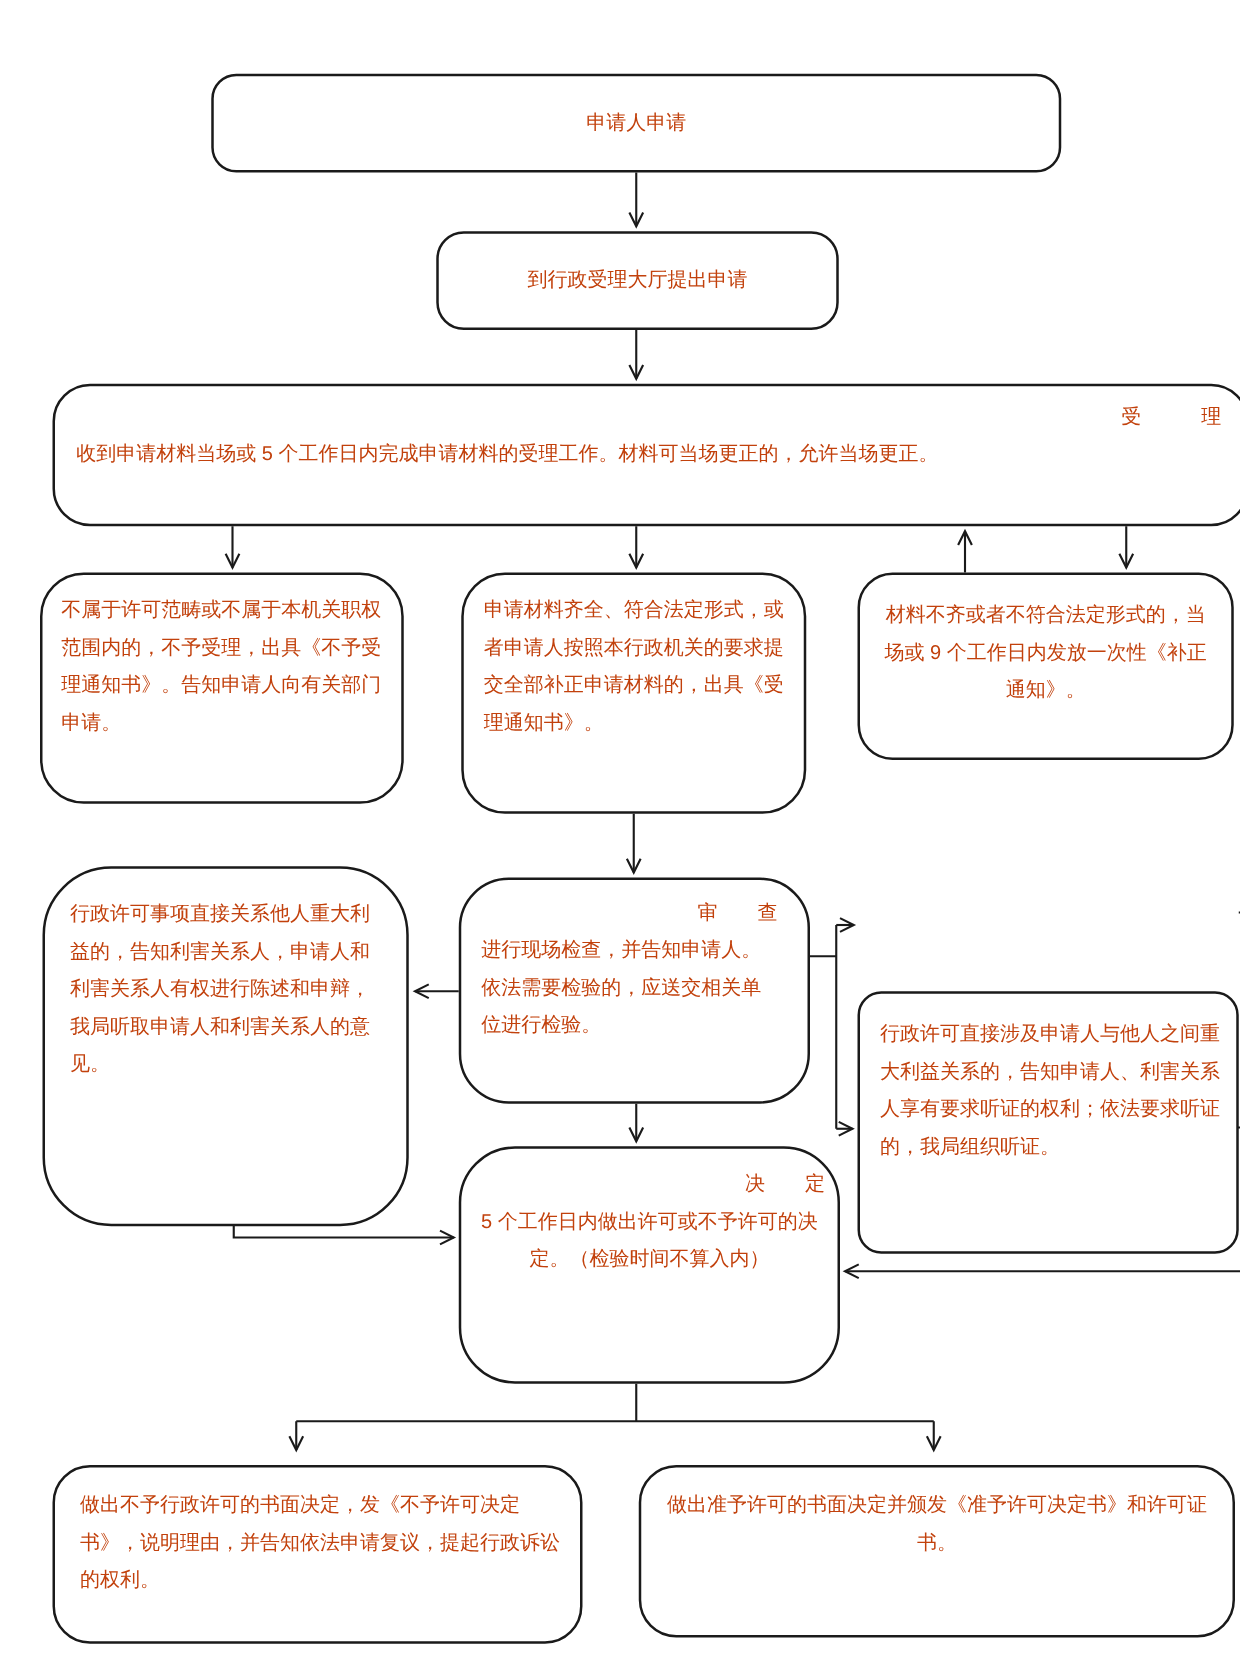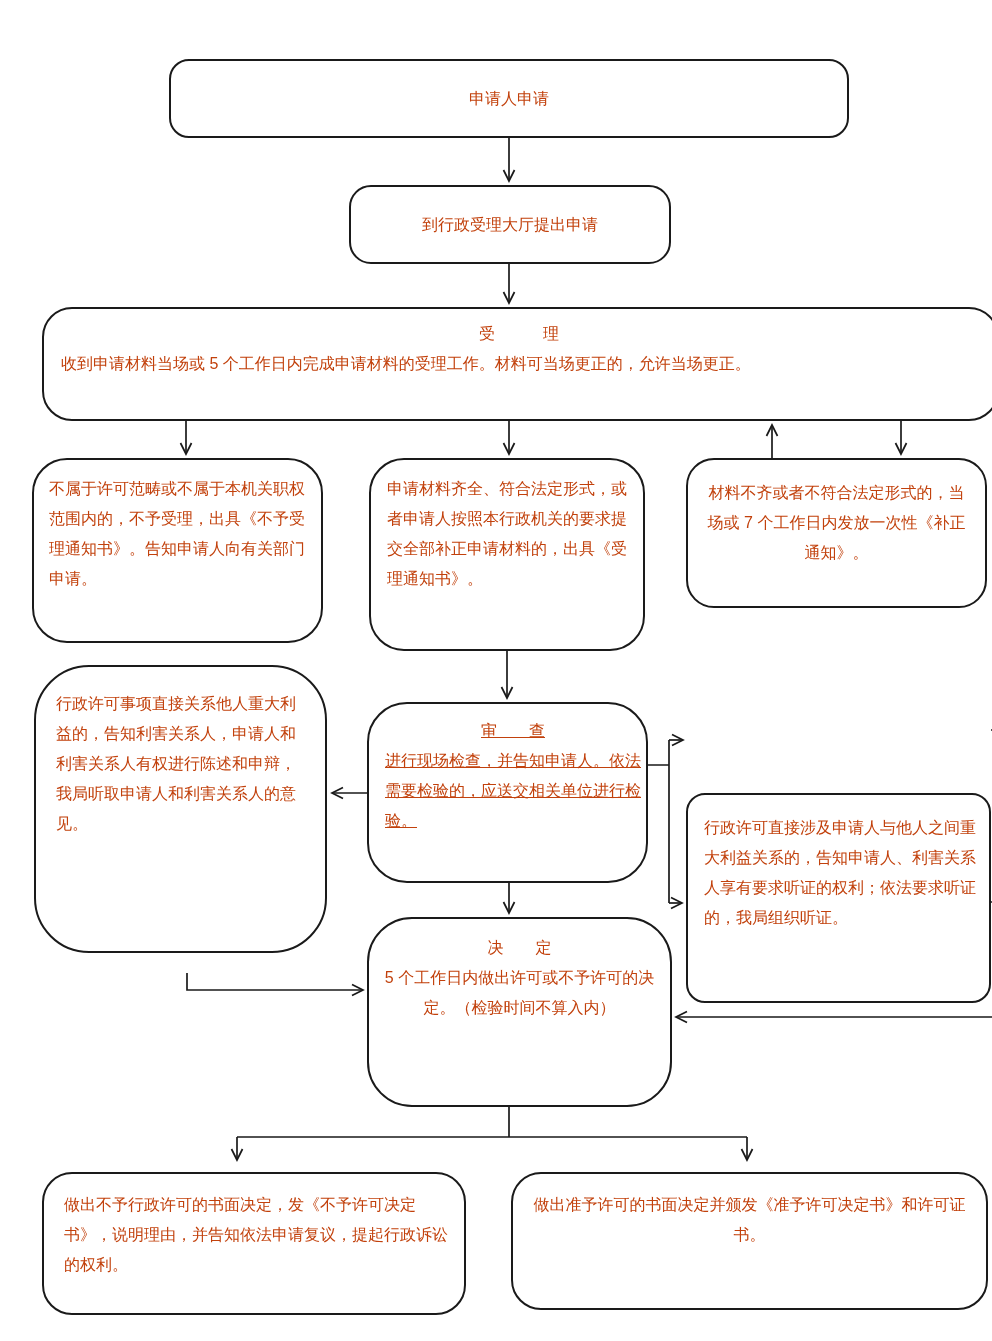--- a/index.html
+++ b/index.html
@@ -21,38 +21,38 @@
   .node {
     position: absolute;
     box-sizing: border-box;
     border: 2px solid #1a1a1a;
     background: #ffffff;
     font-size: 16px;
     line-height: 30px;
     text-align: left;
   }
   .node-title {
-    text-align: center;
+    text-align: right;
     white-space: pre;
   }
   .v-center {
     display: flex;
     align-items: center;
     justify-content: center;
     text-align: center;
   }
   
   .n-applicant   { left:145px; top:59px;   width:680px; height:79px;  border-radius:20px; }
   .n-hall        { left:325px; top:185px;  width:322px; height:79px;  border-radius:22px; }
   .n-acceptance  { left:18px;  top:307px;  width:957px; height:114px; border-radius:30px; padding:10px 20px 0 17px; }
   .n-notaccepted { left:8px;   top:458px;  width:291px; height:185px; border-radius:35px; padding:14px 12px 0 15px; }
   .n-accepted    { left:345px; top:458px;  width:276px; height:193px; border-radius:35px; padding:14px 12px 0 16px; }
   .n-supplement  { left:662px; top:458px;  width:301px; height:150px; border-radius:28px; padding:18px 14px 0 14px; text-align:center; }
-  .n-review      { left:343px; top:702px;  width:281px; height:181px; border-radius:40px; padding:12px 5px 0 16px;text-decoration:underline; }
-  .n-stakeholder { left:10px;  top:665px;  width:293px; height:288px; border-radius:55px; padding:22px 14px 0 20px; }
+  .n-review      { left:343px; top:702px;  width:281px; height:181px; border-radius:40px; padding:12px 24px 0 16px; }
+  .n-stakeholder { left:10px;  top:693px;  width:293px; height:288px; border-radius:55px; padding:22px 14px 0 20px; }
   .n-hearingpub  { left:663px; top:687px;  width:304px; height:88px;  border-radius:28px; padding:14px 12px 0 16px; }
   .n-hearingreq  { left:662px; top:793px;  width:305px; height:210px; border-radius:19px; padding:18px 12px 0 16px; }
   .n-decision    { left:343px; top:917px;  width:305px; height:190px; border-radius:45px; padding:14px 10px 18px 10px; text-align:center; }
   .n-deny        { left:18px;  top:1172px; width:424px; height:143px; border-radius:30px; padding:16px 14px 0 20px; }
   .n-grant       { left:487px; top:1172px; width:477px; height:138px; border-radius:30px; padding:16px 20px 0 20px; text-align:center; }
 </style>
 </head>
 <body>
 
 <div class="canvas">
@@ -100,21 +100,21 @@
 
   <div class="node n-notaccepted">
     <div>不属于许可范畴或不属于本机关职权范围内的，不予受理，出具《不予受理通知书》。告知申请人向有关部门申请。</div>
   </div>
 
   <div class="node n-accepted">
     <div>申请材料齐全、符合法定形式，或者申请人按照本行政机关的要求提交全部补正申请材料的，出具《受理通知书》。</div>
   </div>
 
   <div class="node n-supplement">
-    <div>材料不齐或者不符合法定形式的，当场或 7 个工作日内发放一次性《补正通知》。</div>
+    <div>材料不齐或者不符合法定形式的，当场或 9 个工作日内发放一次性《补正通知》。</div>
   </div>
 
   <div class="node n-review">
     <div class="node-title">审　　查</div>
     <div>进行现场检查，并告知申请人。依法需要检验的，应送交相关单位进行检验。</div>
   </div>
 
   <div class="node n-stakeholder">
     <div>行政许可事项直接关系他人重大利益的，告知利害关系人，申请人和利害关系人有权进行陈述和申辩，我局听取申请人和利害关系人的意见。</div>
   </div>

